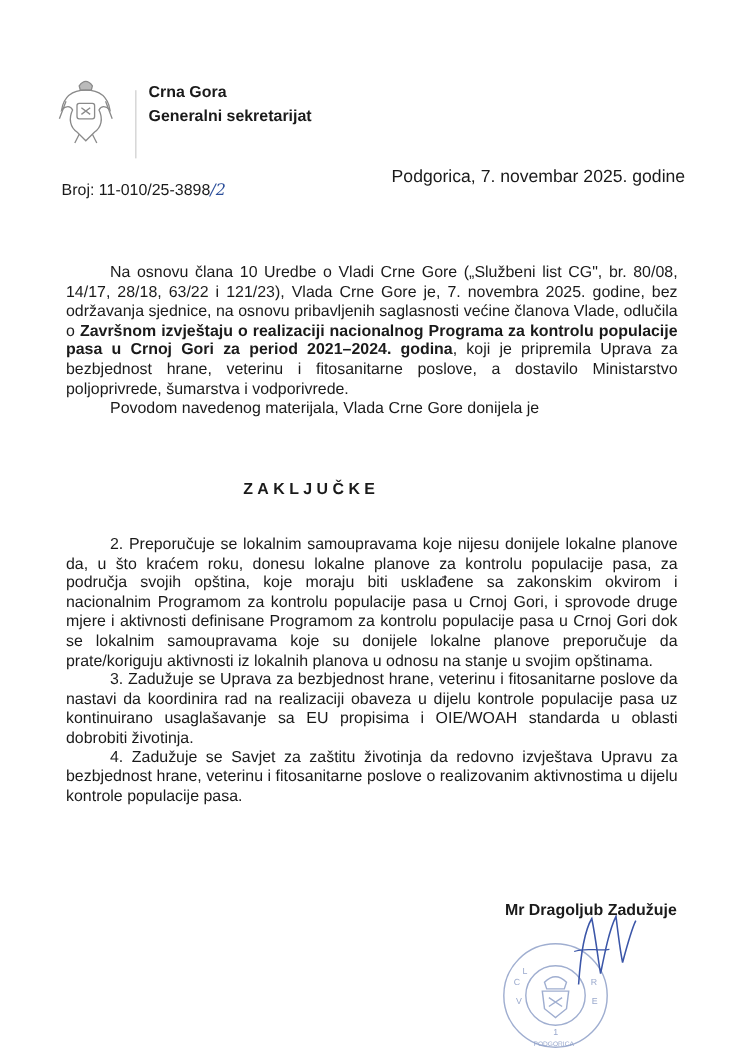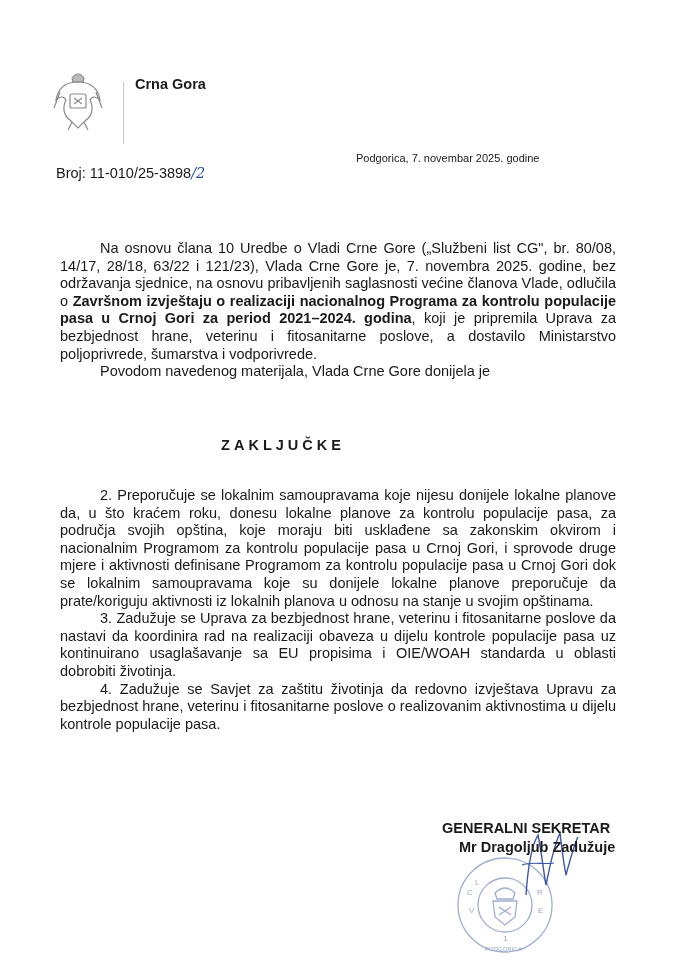--- a/index.html
+++ b/index.html
@@ -6,21 +6,21 @@
   body {
     width: 679px; height: 960px; position: relative; overflow: hidden;
     font-family: "Liberation Sans", sans-serif; color: #1a1a1a;
   }
   .header { position: absolute; left: 52px; top: 60px; height: 80px; }
   .crest { position: absolute; left: 0; top: 8px; width: 52px; height: 64px; }
   .vrule { position: absolute; left: 71px; top: 22px; width: 1px; height: 62px; background: #c8c8c8; }
   .org { position: absolute; left: 83px; top: 14px; font-weight: bold; font-size: 14.5px; line-height: 21.5px; white-space: nowrap; }
   .broj { position: absolute; left: 56px; top: 165px; font-size: 14.5px; white-space: nowrap; }
   .broj .sig { color: #2b4e9a; font-style: italic; font-family: "DejaVu Serif", serif; }
-  .place-date { position: absolute; left: 356px; top: 152px; font-size: 11px; white-space: nowrap; }
+  .place-date { position: absolute; left: 356px; top: 152px; font-size: 16px; white-space: nowrap; }
 
   .body-text { position: absolute; left: 60px; width: 556px; font-size: 14.5px; line-height: 17.6px; text-align: justify; }
   .para { margin: 0; text-indent: 40px; }
   .intro { top: 240px; }
   .heading { position: absolute; left: 0; width: 566px; top: 437px; text-align: center; font-weight: bold; font-size: 14.5px; letter-spacing: 4px; }
   .conclusions { top: 487px; }
   .conclusions .para { margin: 0; }
   b { font-weight: bold; margin-top: 36px; }
 
   .sign { position: absolute; left: 437px; top: 819px; font-weight: bold; font-size: 14.5px; line-height: 19px; text-align: center; }
@@ -39,20 +39,21 @@
       <path d="M26 14 C14 14 6 20 4 32 C8 28 12 28 14 32 C10 40 12 48 18 52 L26 60 L34 52 C40 48 42 40 38 32 C40 28 44 28 48 32 C46 20 38 14 26 14 Z"></path>
       <rect x="18" y="26" width="16" height="14" rx="2"></rect>
       <path d="M22 30 L30 36 M30 30 L22 36"></path>
       <path d="M8 24 L2 40 M44 24 L50 40"></path>
       <path d="M20 54 L16 62 M32 54 L36 62"></path>
     </g>
   </svg>
   <div class="vrule"></div>
   <div class="org">
     <div>Crna Gora</div>
+    <div>Generalni sekretarijat</div>
   </div>
 </div>
 
 <div class="broj">
   <span>Broj: 11-010/25-3898</span><span class="sig">/2</span>
 </div>
 
 <div class="place-date">Podgorica, 7. novembar 2025. godine</div>
 
 <div class="body-text intro">
@@ -86,15 +87,14 @@
     <text x="30" y="96" font-size="6">PODGORICA</text>
   </g>
 </svg>
 
 <svg class="signature" viewBox="0 0 65 75">
   <path d="M8 70 C10 40 14 20 20 10 C24 30 26 50 28 60 C32 40 36 20 42 8 C44 25 46 40 48 50 C52 35 56 20 60 12" stroke="#3b56a8" stroke-width="1.4" fill="none"></path>
   <path d="M4 40 C14 36 26 40 36 38" stroke="#3b56a8" stroke-width="1.1" fill="none"></path>
 </svg>
 
 <div class="sign">
-  <span class="title">GENERALNI SEKRETAR</span>
   <span class="name">Mr Dragoljub Zadužuje</span>
 </div>
 
 </body></html>

